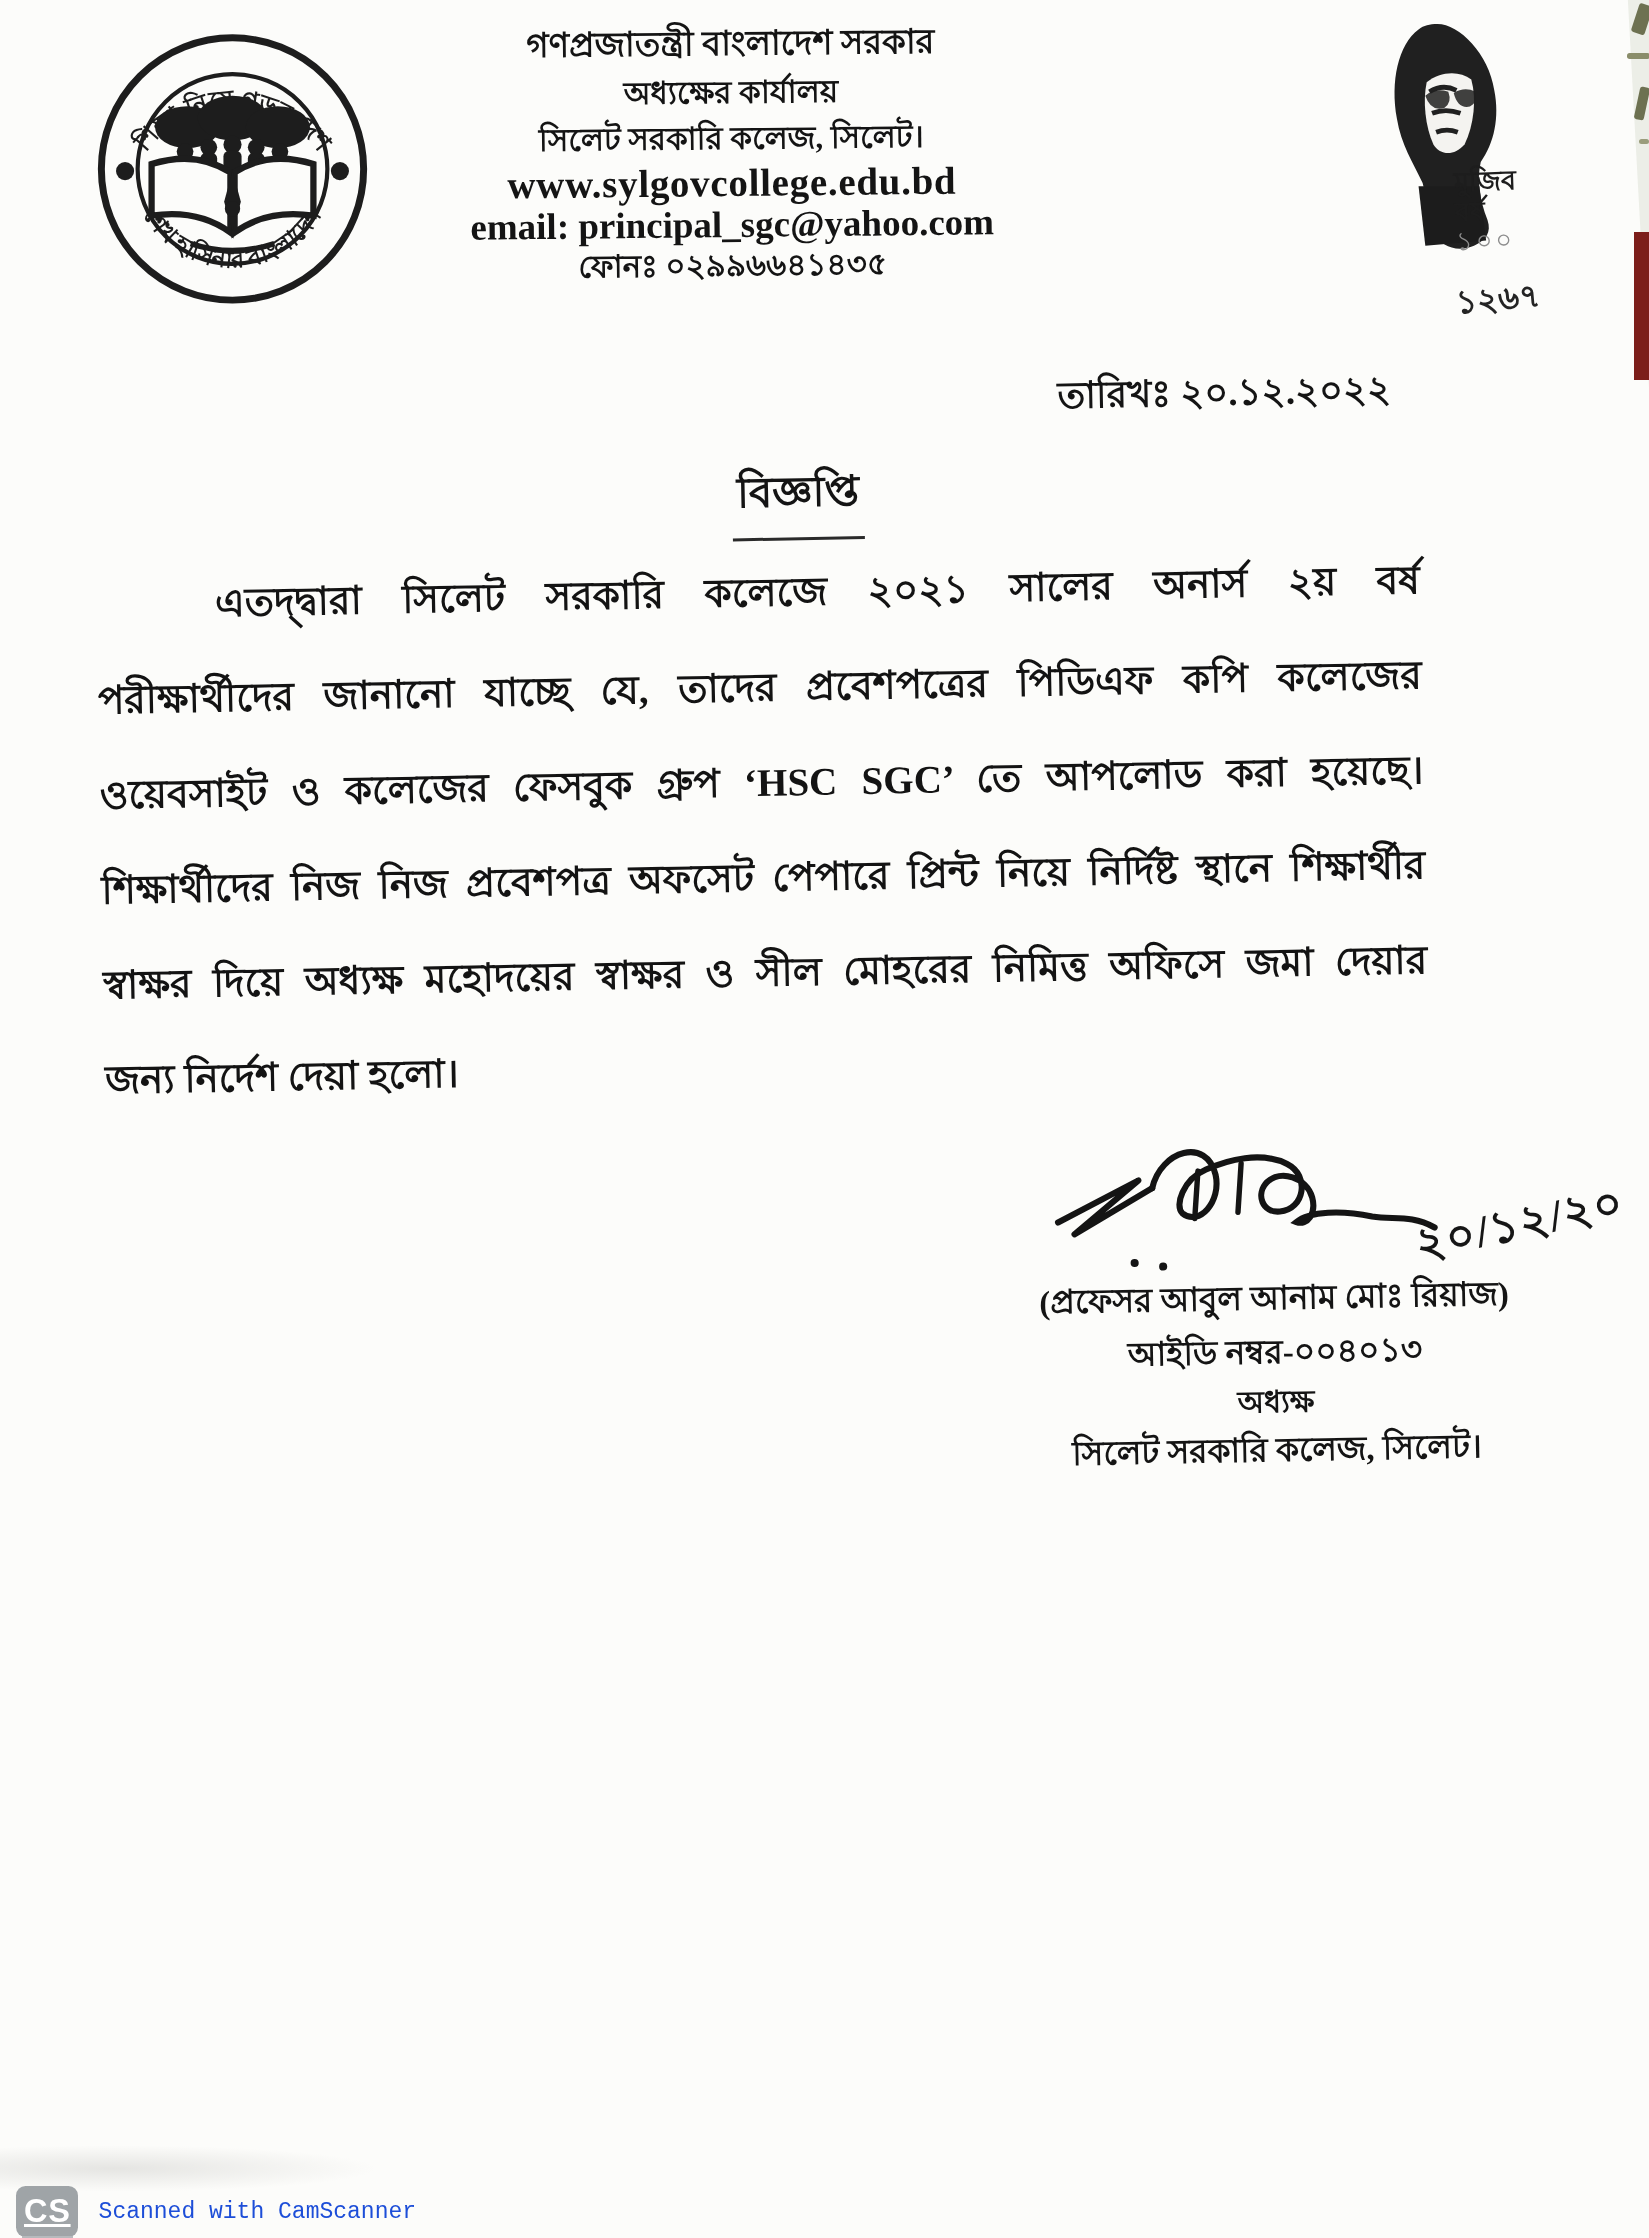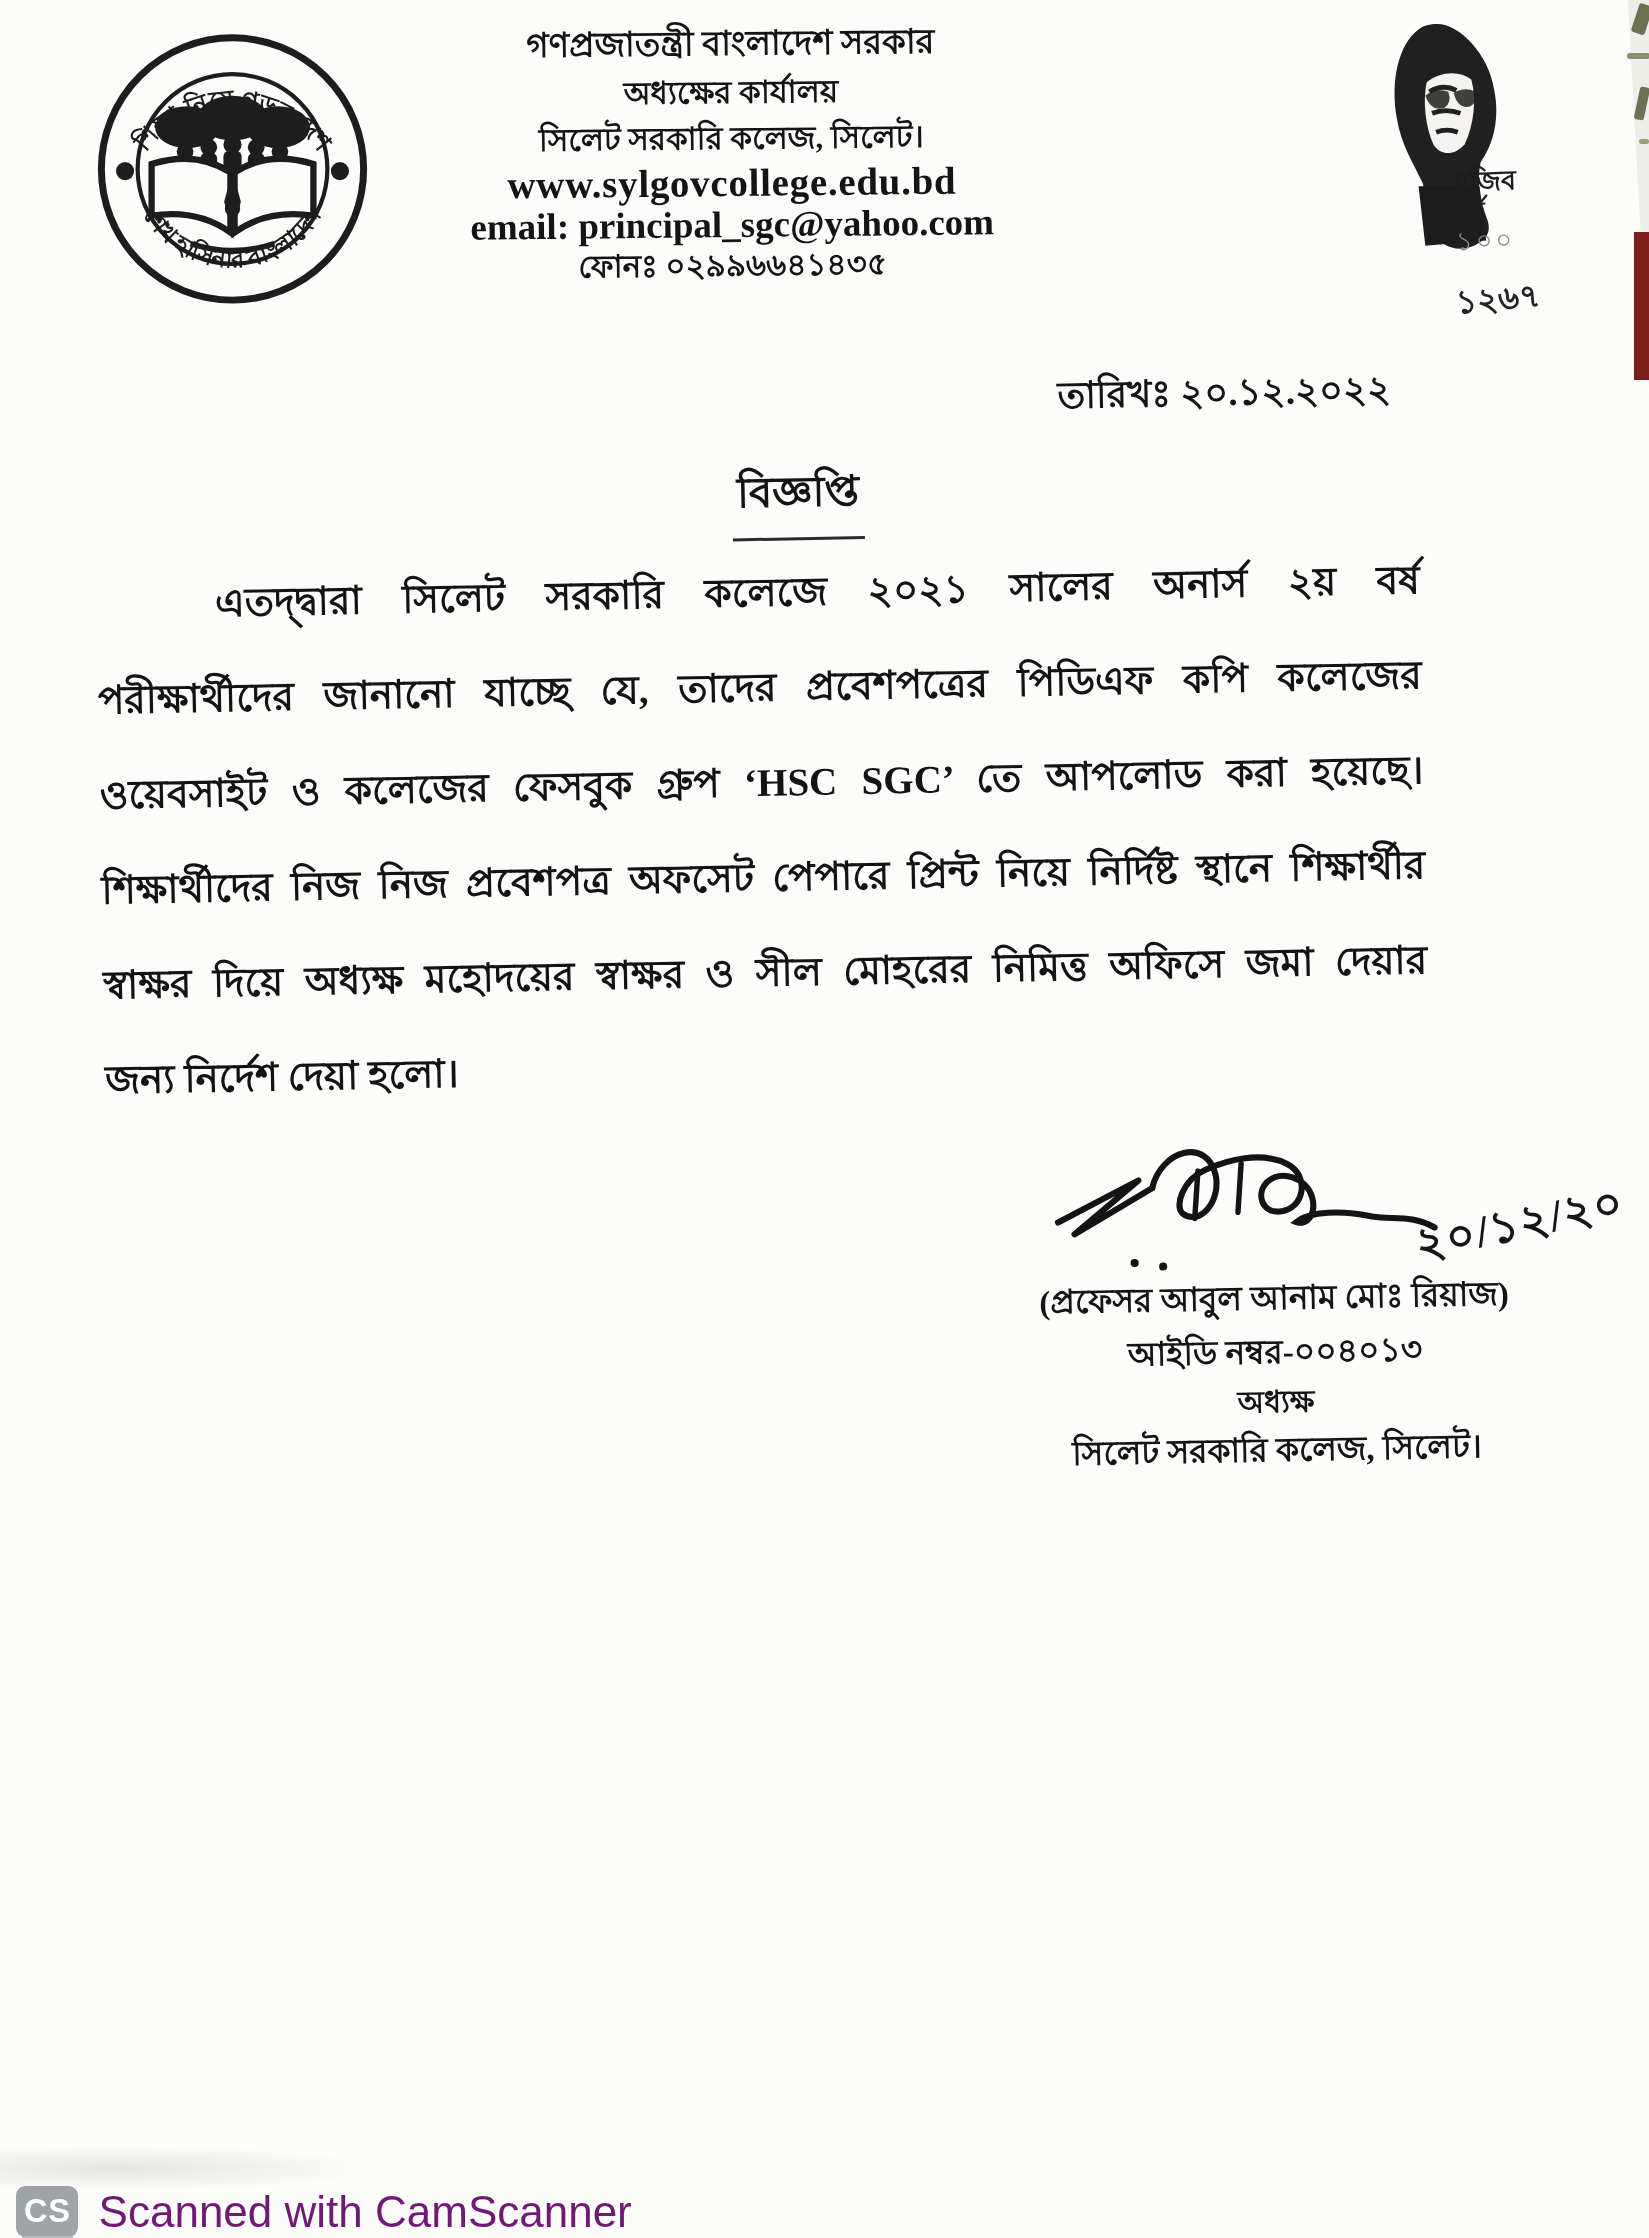--- a/index.html
+++ b/index.html
@@ -58,24 +58,24 @@
   .sig-desg{font-size:30.5px;font-weight:700;line-height:37px;margin-bottom:10.8px;}
   .sig-inst{font-size:33px;font-weight:700;line-height:39px;}
 
   
   .bottom-smudge{position:absolute;left:0;top:2145px;width:379px;height:47px;
                  background:radial-gradient(ellipse at 30% 50%, rgba(160,160,155,0.25), rgba(255,255,255,0) 70%);}
   .footer{position:absolute;left:16.3px;top:2186px;display:flex;align-items:center;gap:20.3px;
           font-family:"Liberation Sans","DejaVu Sans",sans-serif;}
   .cs-badge{position:relative;width:62px;height:51px;background:#9fa4a7;border-radius:9.5px;
             display:flex;align-items:center;justify-content:center;}
-  .cs-badge .cs{color:#ffffff;font-weight:700;font-size:32.5px;letter-spacing:0.7px;}
+  .cs-badge .cs{color:#ffffff;font-weight:700;font-size:32.5px;letter-spacing:0.7px;text-decoration:underline;}
   .cs-badge::after{content:"";position:absolute;left:5.4px;bottom:-13.5px;width:51px;height:15px;
                    background:#b6babd;border-radius:0 0 6.8px 6.8px;}
-  .footer-text{font-size:44px;color:#701a75;font-weight:400;}
+  .footer-text{font-size:23px;color:#1d4ed8;font-weight:400;font-family:Liberation Mono, monospace;}
 </style>
 </head>
 <body>
 
 <div class="page">
 
   <svg class="seal" viewBox="0 0 400 400">
     <circle cx="200" cy="205" r="188" fill="none" stroke="#1d1d1d" stroke-width="10"></circle>
     <circle cx="200" cy="205" r="136" fill="none" stroke="#1d1d1d" stroke-width="6"></circle>
     <circle cx="46" cy="208" r="13" fill="#1d1d1d"></circle>

